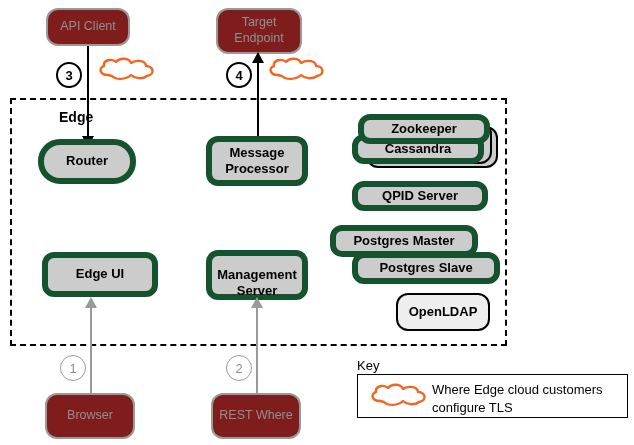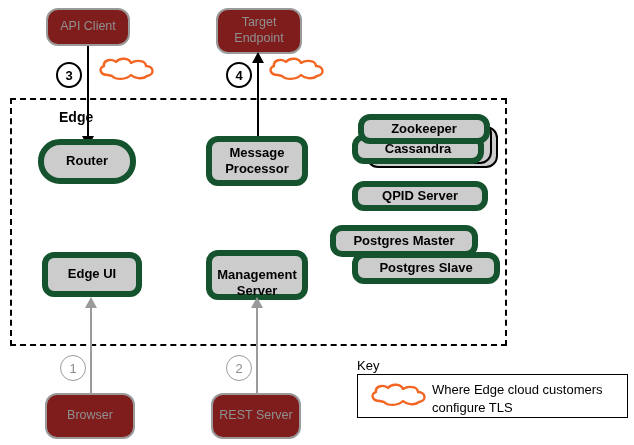--- a/index.html
+++ b/index.html
@@ -187,21 +187,21 @@
 
   <div class="node node-solid" style="left:38px; top:139px; width:98px; height:45px;border-radius:22px;">
     <span class="lbl">Router</span>
   </div>
 
   <div class="node node-solid" style="left:206px; top:136px; width:102px; height:50px;">
     <span class="lbl" style="white-space:pre-line;">Message
 Processor</span>
   </div>
 
-  <div class="node node-solid" style="left:42px; top:252px; width:100px; height:45px;">
+  <div class="node node-solid" style="left:42px; top:252px; width:116px; height:45px;">
     <span class="lbl">Edge UI</span>
   </div>
 
   <div class="node node-solid" style="left:206px; top:250px; width:102px; height:50px;">
     <span class="lbl" style="white-space:pre-line;margin-top:16px;">Management
 Server</span>
   </div>
 
   <div class="stack-layer" style="left:366px; top:126px; width:132px; height:42px;"></div>
   <div class="stack-layer" style="left:360px; top:122px; width:132px; height:42px;"></div>
@@ -216,35 +216,38 @@
     <span class="lbl">QPID Server</span>
   </div>
 
   <div class="node node-solid" style="left:352px; top:252px; width:148px; height:32px;">
     <span class="lbl">Postgres Slave</span>
   </div>
   <div class="node node-solid" style="left:330px; top:225px; width:148px; height:32px;">
     <span class="lbl">Postgres Master</span>
   </div>
 
+  <div class="node node-light" style="left:396px; top:293px; width:94px; height:38px;">
+    <span class="lbl">OpenLDAP</span>
+  </div>
 
   <div class="conn-line line-gray" style="left:90px; top:307px; height:95px;"></div>
   <div class="arrowhead arrow-up-gray" style="left:85px; top:297px;"></div>
   <div class="step step-gray" style="left:60px; top:355px;">1</div>
 
   <div class="conn-line line-gray" style="left:256px; top:307px; height:95px;"></div>
   <div class="arrowhead arrow-up-gray" style="left:251px; top:297px;"></div>
   <div class="step step-gray" style="left:226px; top:355px;">2</div>
 
   <div class="node node-ghost" style="left:45px; top:393px; width:90px; height:46px;">
     <span class="lbl">Browser</span>
   </div>
 
   <div class="node node-ghost" style="left:211px; top:393px; width:90px; height:46px;">
-    <span class="lbl">REST Server</span>
+    <span class="lbl">REST Where</span>
   </div>
 
   <div id="key-title" style="left:357px; top:358px;">Key</div>
   <div id="key-box" style="left:357px; top:374px; width:271px; height:44px;"></div>
 
   <svg class="cloud" style="left:368px; top:383px;" width="62" height="26" viewBox="0 0 62 26">
     <path d="M12 18 C4 18 2 11 8 9 C7 3 16 1 20 5 C24 0 33 1 35 6 C41 2 50 4 50 9
              C58 9 59 18 51 19 C46 23 38 21 35 18 C30 23 20 23 16 19 Z" fill="none" stroke="#f26522" stroke-width="2.4" stroke-linejoin="round"></path>
   </svg>
 

